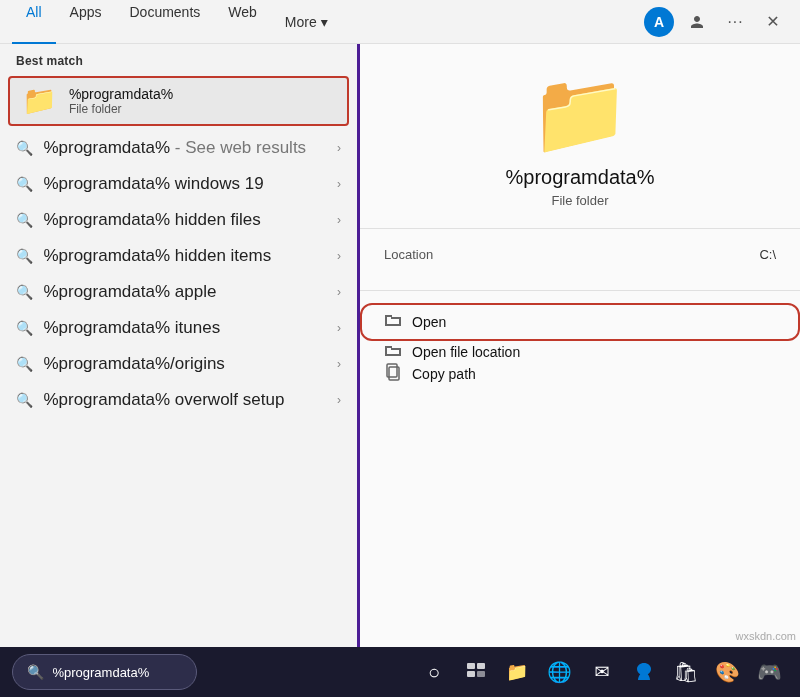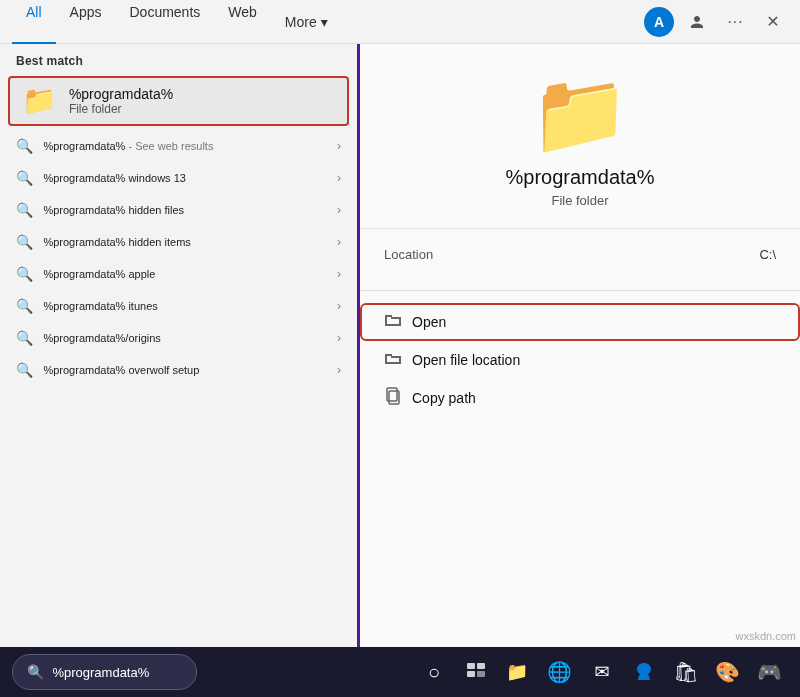--- a/index.html
+++ b/index.html
@@ -141,21 +141,21 @@
     }
     .search-icon-small {
       font-size: 14px;
       color: #555;
     }
     .chevron-right {
       font-size: 12px;
       color: #888;
     }
     .web-result-text {
-      font-size: 11px;
+      font-size: 17px;
     }
     .web-result-text .muted {
       color: #777;
     }
 
     
     .right-panel {
       flex: 1;
       background: #fafafa;
       display: flex;
@@ -188,31 +188,31 @@
       width: 100%;
       padding: 6px 24px;
       display: flex;
       align-items: center;
       font-size: 13px;
       color: #555;
       margin-bottom: 22px;
     }
     .right-action {
       width: 100%;
-      padding: 8px 24px;
+      padding: 0 24px;
       display: flex;
       align-items: center;
       gap: 10px;
       font-size: 14px;
       color: #111;
       cursor: pointer;
     }
     .right-action.highlighted {
       border: 2px solid #c0392b;
-      border-radius: 6px;
+      border-radius: 12px;
       padding: 6px 22px;
     }
     .action-icon {
       font-size: 16px;
       color: #555;
     }
 
     
     .taskbar {
       position: absolute;
@@ -328,21 +328,21 @@
         <span class="web-result-text">
           %programdata%<span class="muted"> - See web results</span>
         </span>
       </div>
       <span class="chevron-right">›</span>
     </div>
         <div class="search-result-item">
       <div class="left-part">
         <span class="search-icon-small">🔍</span>
         <span class="web-result-text">
-          %programdata% windows 13
+          %programdata% windows 19
         </span>
       </div>
       <span class="chevron-right">›</span>
     </div>
         <div class="search-result-item">
       <div class="left-part">
         <span class="search-icon-small">🔍</span>
         <span class="web-result-text">
           %programdata% hidden files
         </span>

